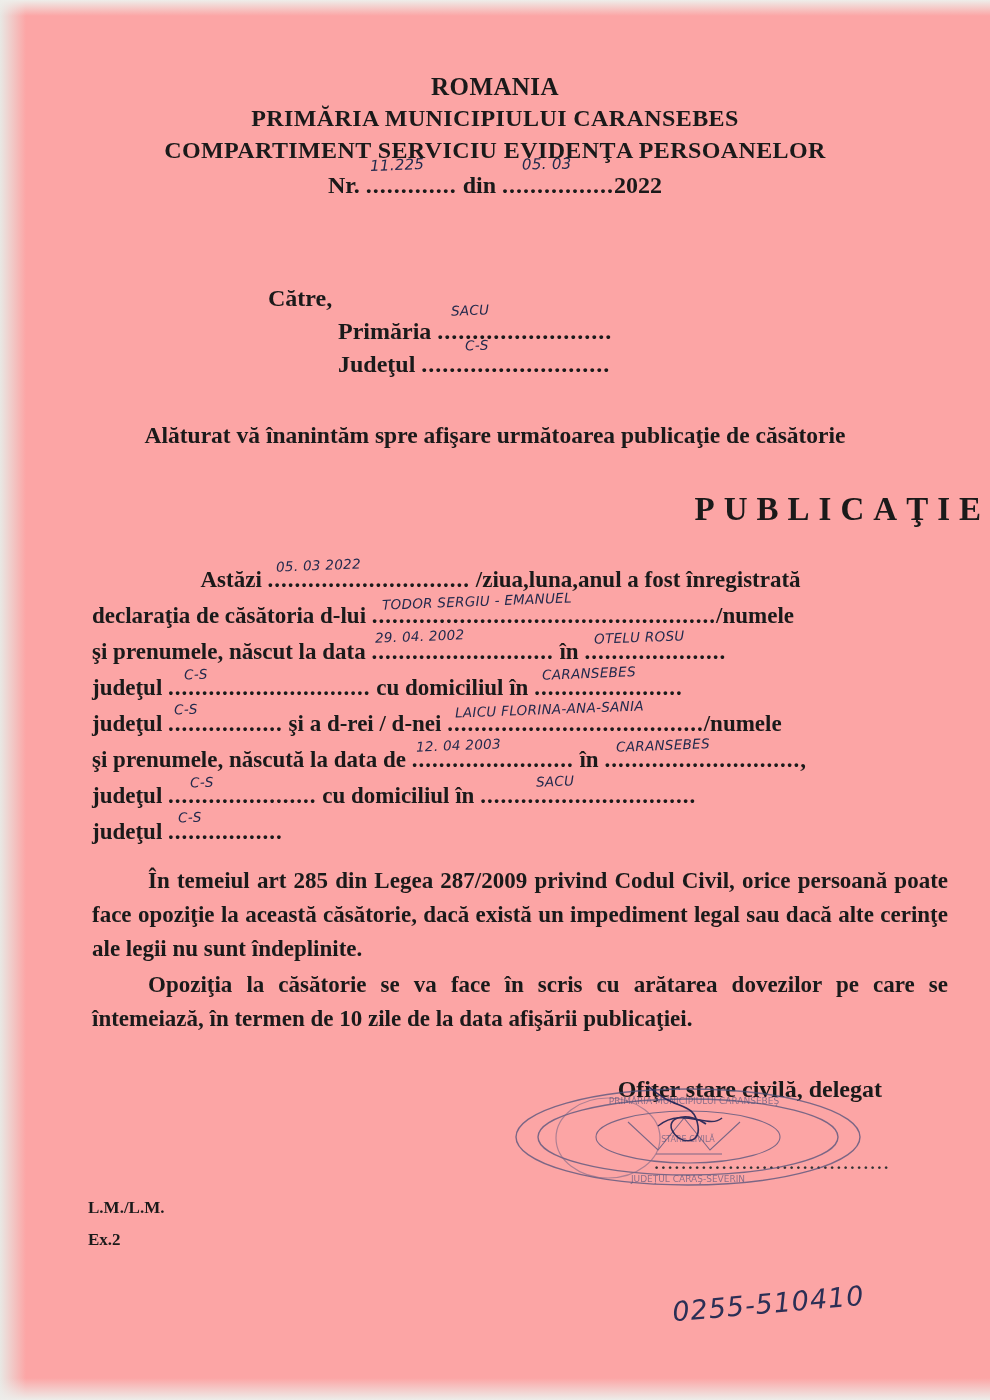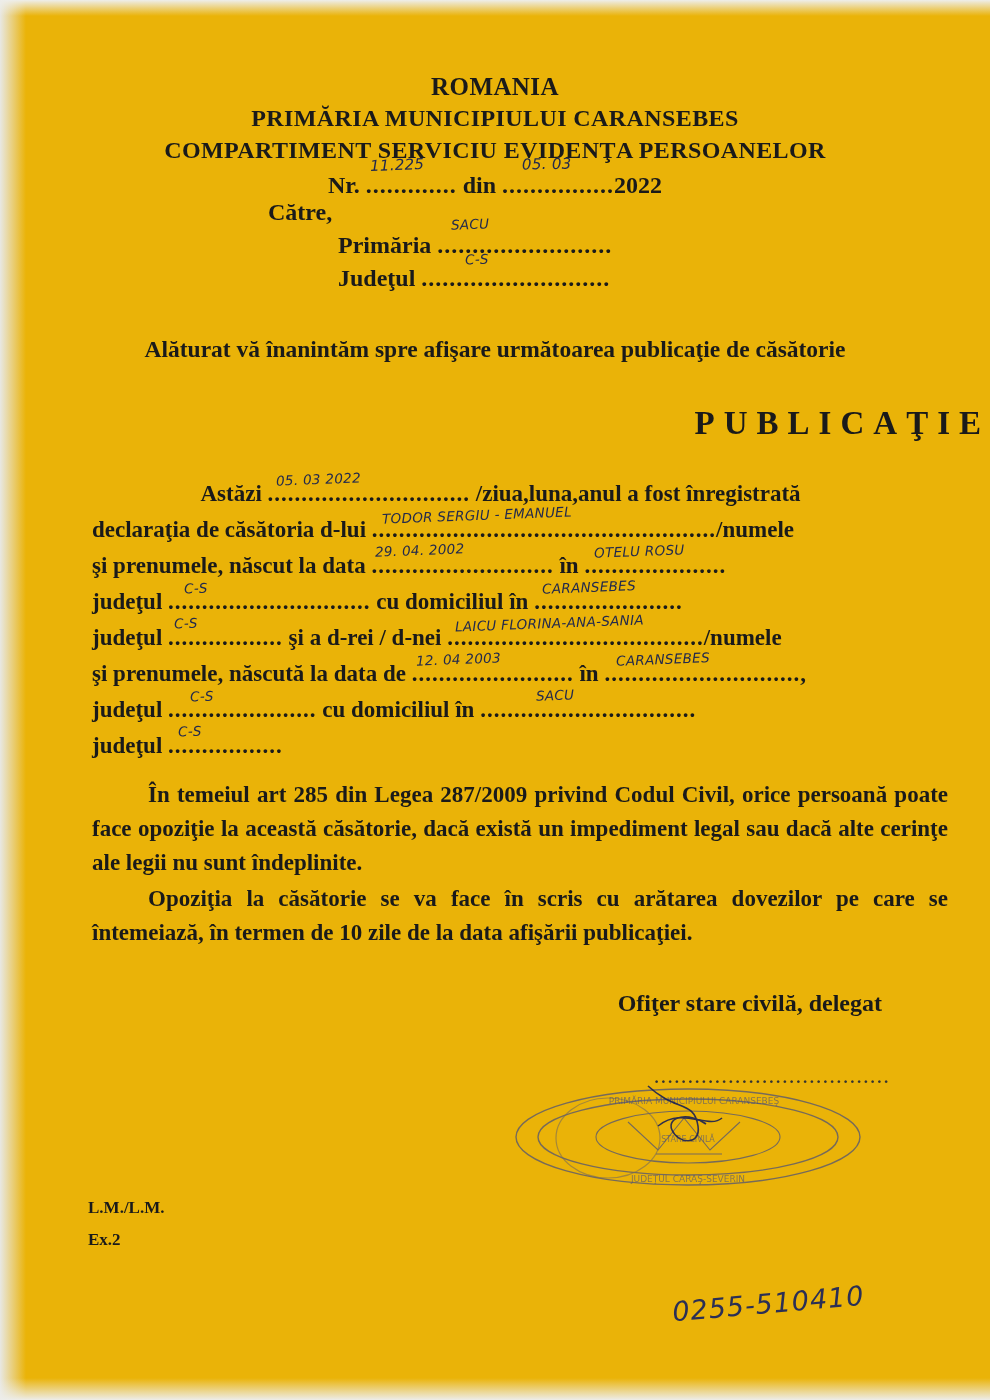--- a/index.html
+++ b/index.html
@@ -11,21 +11,21 @@
     width: 990px;
     height: 1400px;
     position: relative;
     font-family: "Liberation Serif", serif;
     color: #1a1a1a;
     overflow: hidden;
   }
   .page {
     position: absolute;
     inset: 0;
-    background: #eab308;
+    background: #fca5a5;
   }
   
   .scan-edge-left {
     position: absolute;
     left: 0; top: 0; bottom: 0; width: 26px;
     background: linear-gradient(to right, #e8e8e4, rgba(255,255,255,0));
     pointer-events: none;
   }
   .scan-edge-top {
     position: absolute;
@@ -72,20 +72,21 @@
     position: relative;
     top: -7px;
     transform: rotate(-2.2deg);
     display: inline-block;
     white-space: nowrap;
   }
   .hand.sm { font-size: 13.5px; }
   .hand.flat { transform: rotate(-1deg); }
 
   .catre {
+    margin-top: 86px;
     margin-left: 268px;
     font-size: 24px;
     font-weight: bold;
   }
   .addr-line {
     margin-left: 338px;
     font-size: 24px;
     font-weight: bold;
     margin-top: 6px;
     white-space: nowrap;

